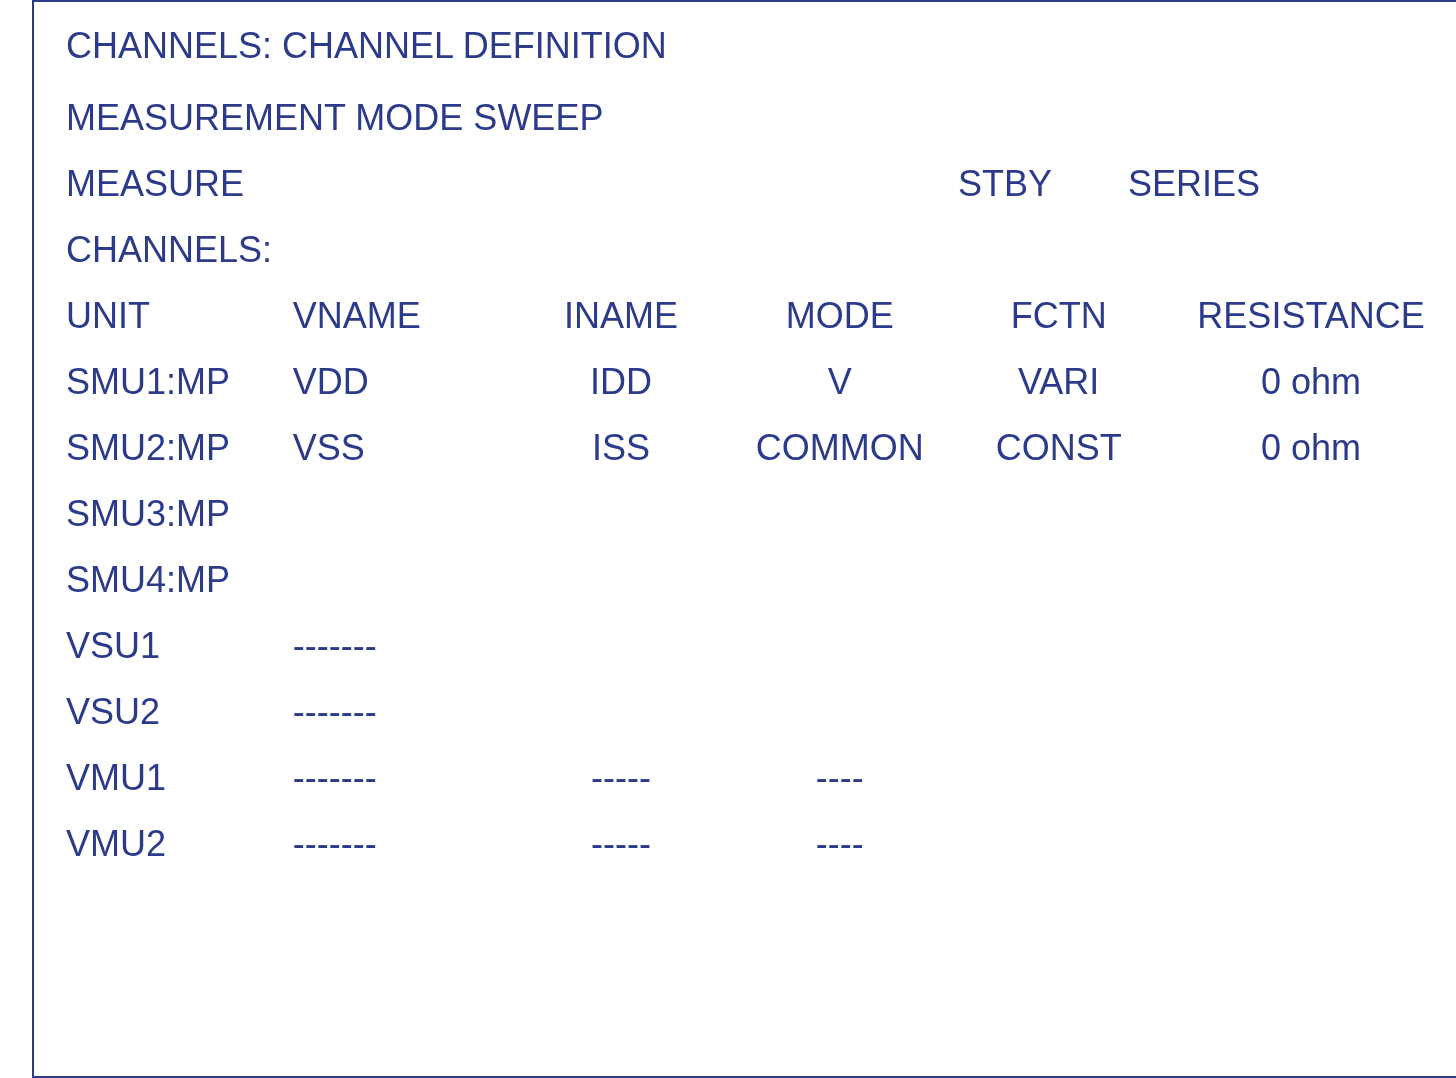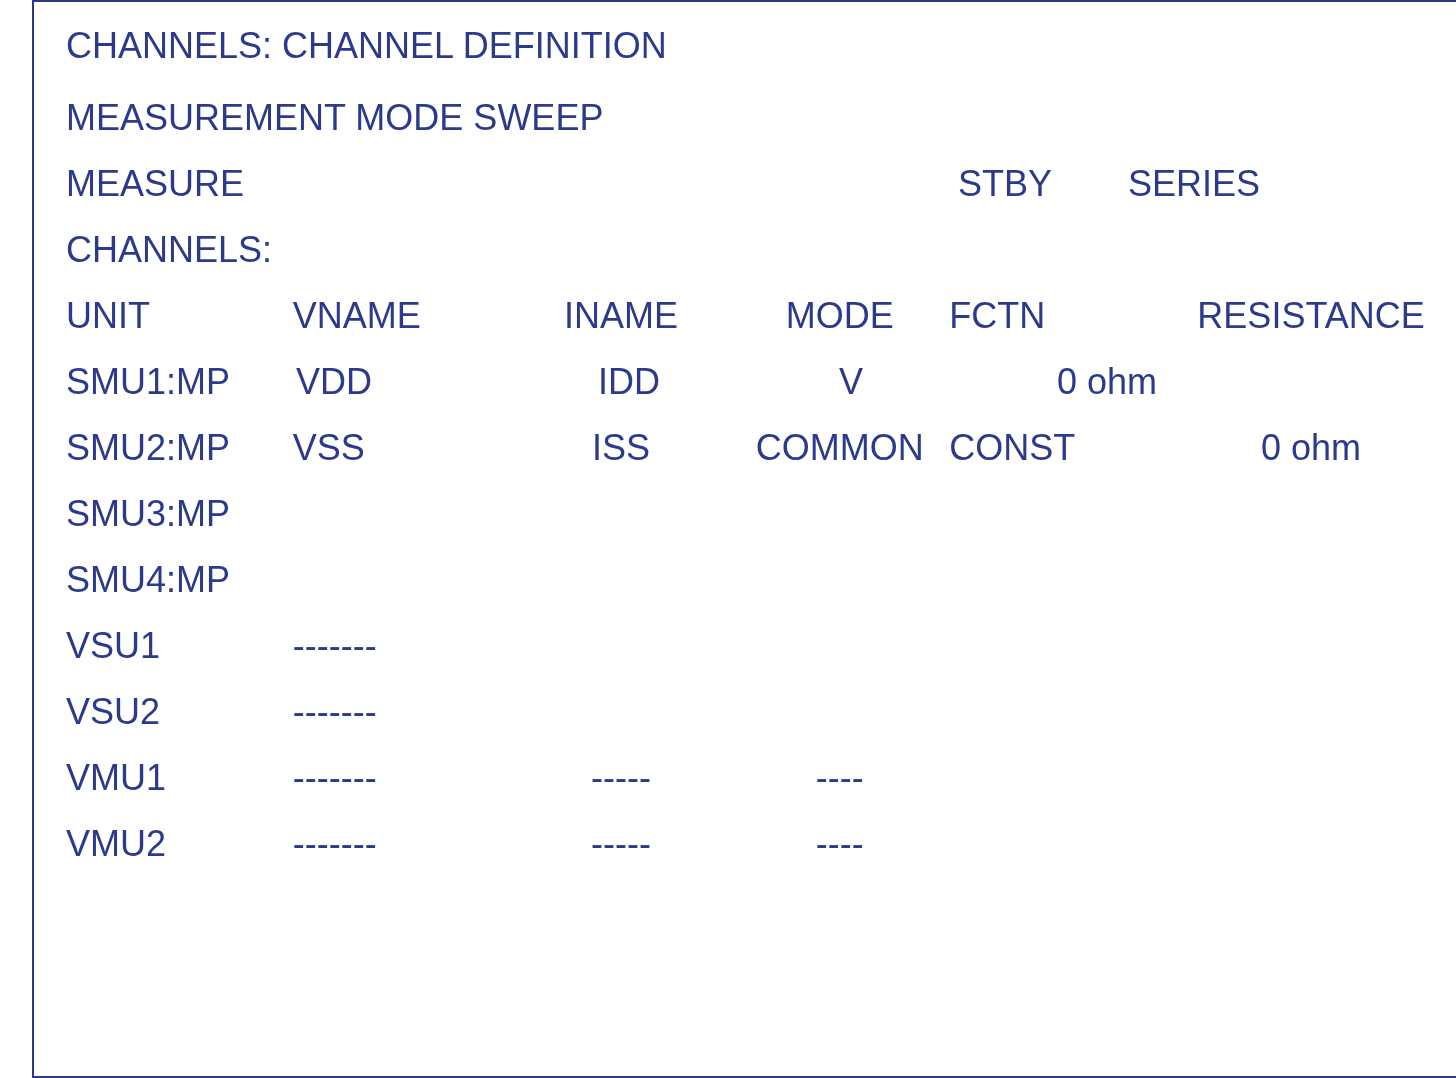--- a/index.html
+++ b/index.html
@@ -20,21 +20,21 @@
       display: flex;
       align-items: baseline;
       min-height: 66px;
       padding-top: 14px;
     }
     .line-tight { padding-top: 8px; }
     .col-unit  { width: 230px; }
     .col-vname { width: 222px; text-align: left; }
     .col-iname { width: 222px; text-align: center; }
     .col-mode  { width: 222px; text-align: center; }
-    .col-fctn  { width: 222px; text-align: left; }
+    .col-fctn  { width: 222px; text-align: center; }
     .col-res   { width: 290px; text-align: center; }
     .stby-label { position: absolute; left: 892px; }
     .series-label { position: absolute; left: 1062px; }
   </style>
 </head>
 <body>
 
 <div class="panel">
 
   <div class="line line-tight">
@@ -62,20 +62,21 @@
     <span class="col-mode">MODE</span>
     <span class="col-fctn">FCTN</span>
     <span class="col-res">RESISTANCE</span>
   </div>
 
   <div class="line">
     <span class="col-unit">SMU1:MP</span>
     <span class="col-vname">VDD</span>
     <span class="col-iname">IDD</span>
     <span class="col-mode">V</span>
+    <span class="col-fctn">VARI</span>
     <span class="col-res">0 ohm</span>
   </div>
 
   <div class="line">
     <span class="col-unit">SMU2:MP</span>
     <span class="col-vname">VSS</span>
     <span class="col-iname">ISS</span>
     <span class="col-mode">COMMON</span>
     <span class="col-fctn">CONST</span>
     <span class="col-res">0 ohm</span>

